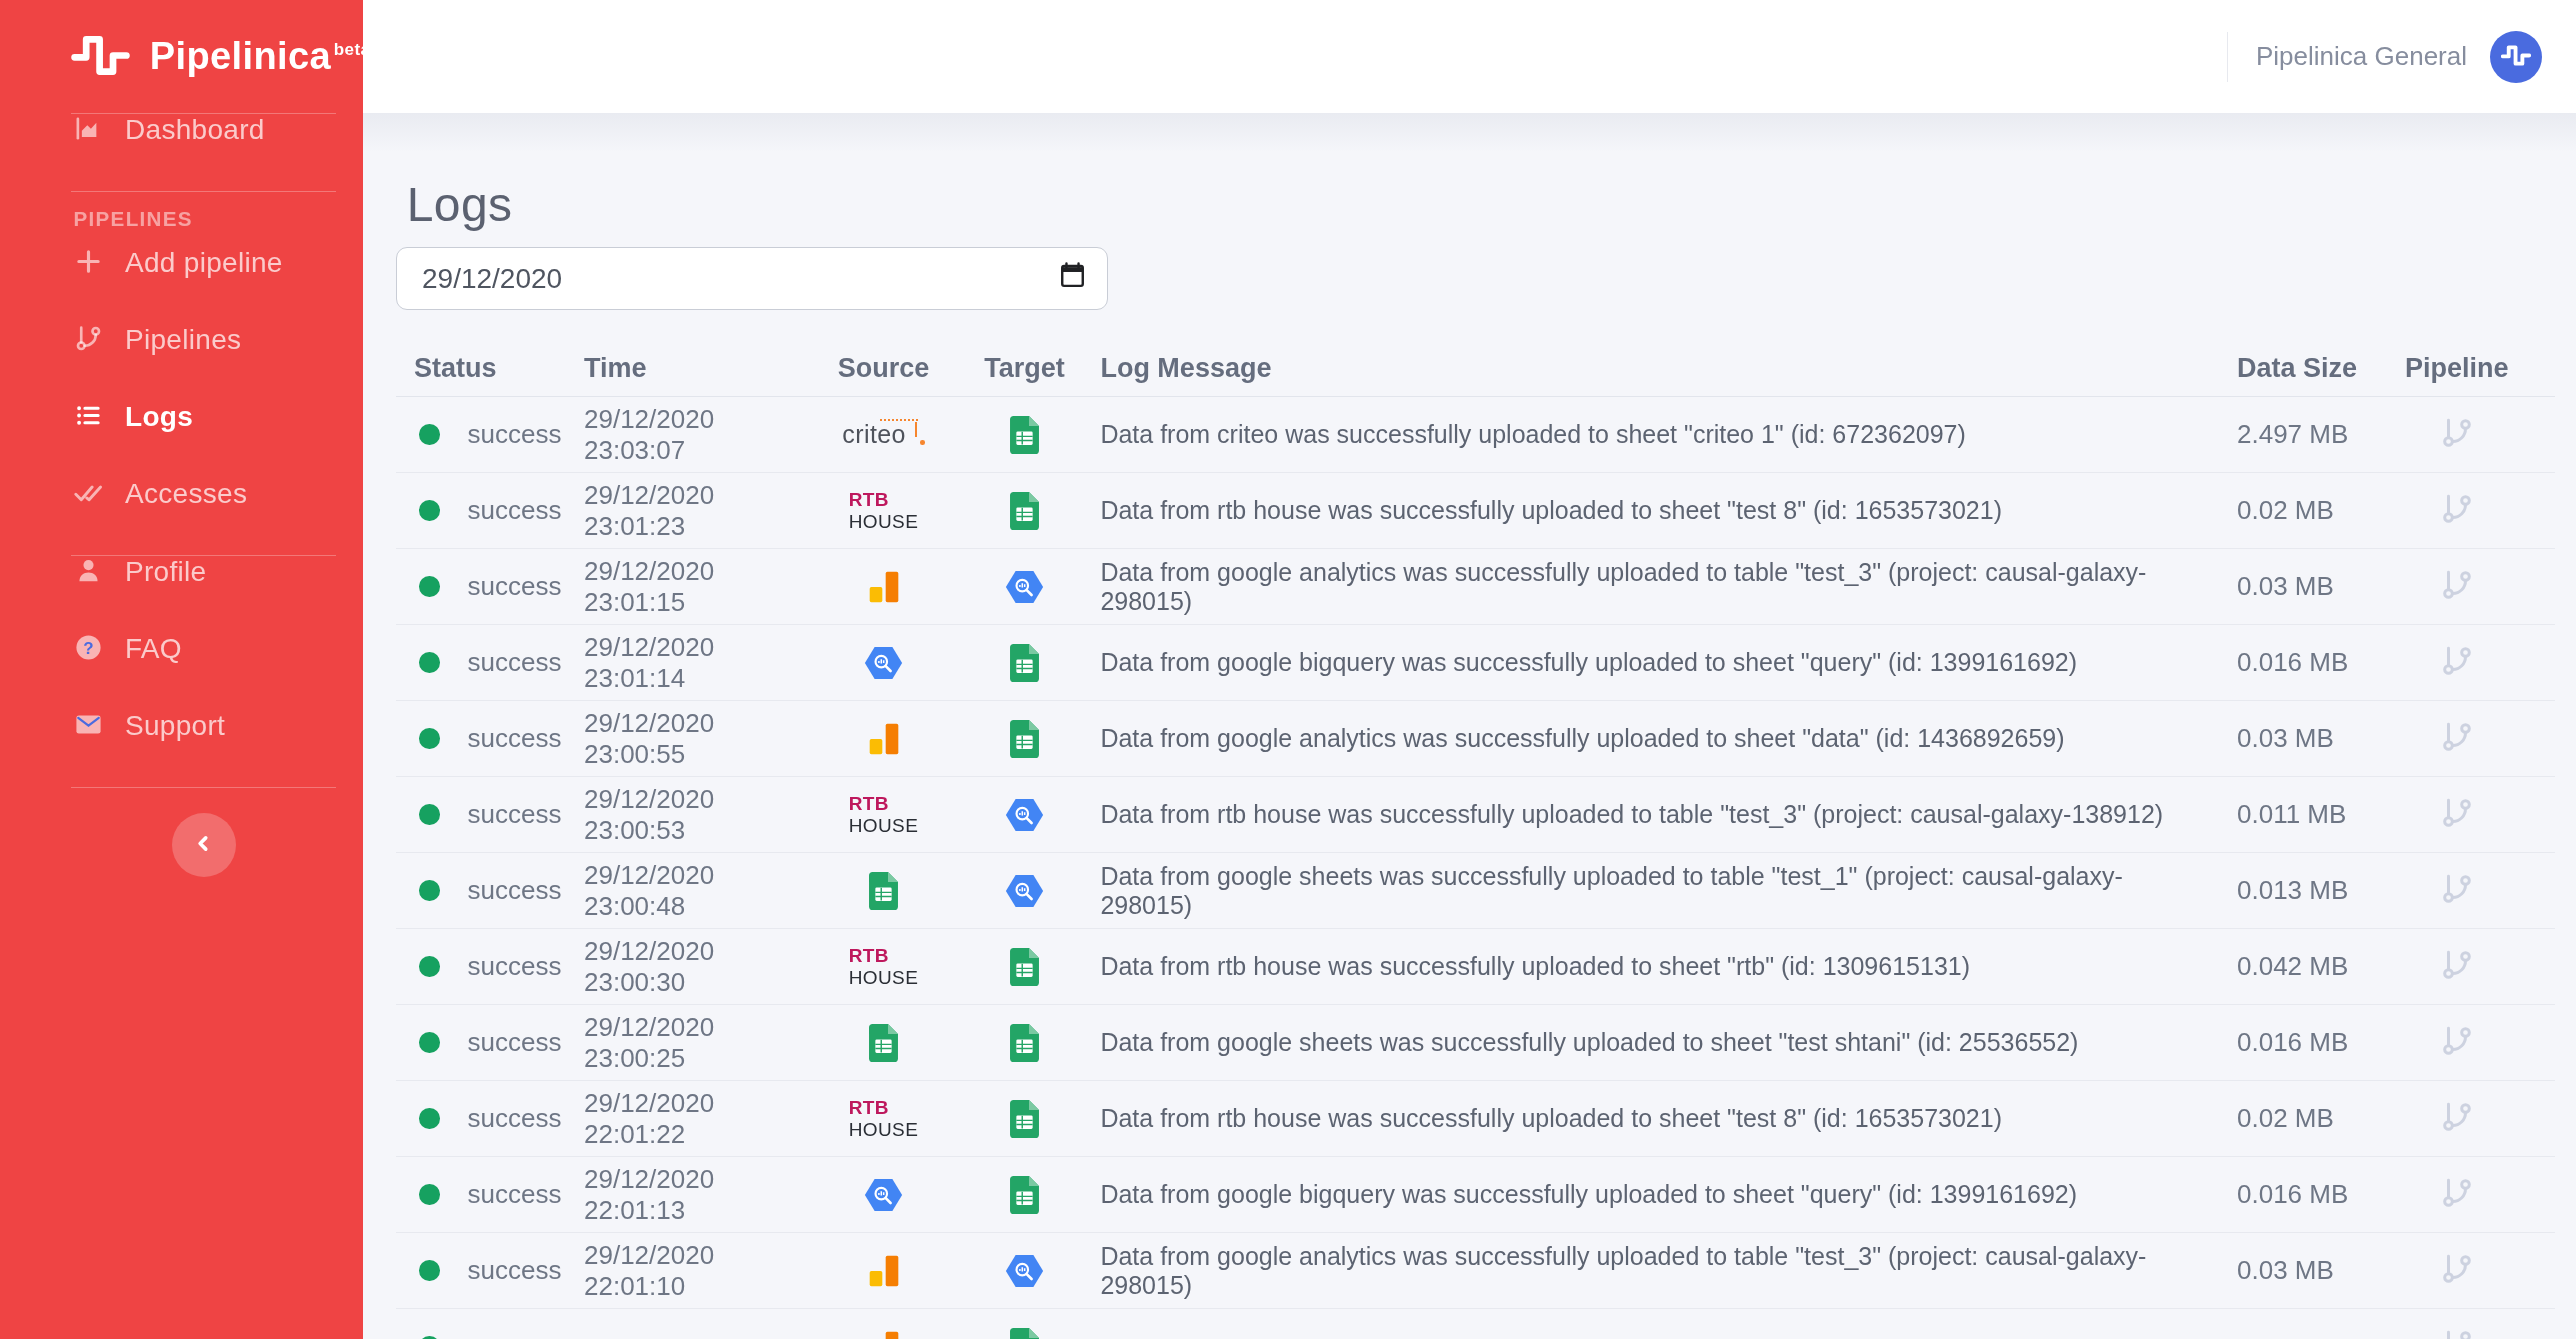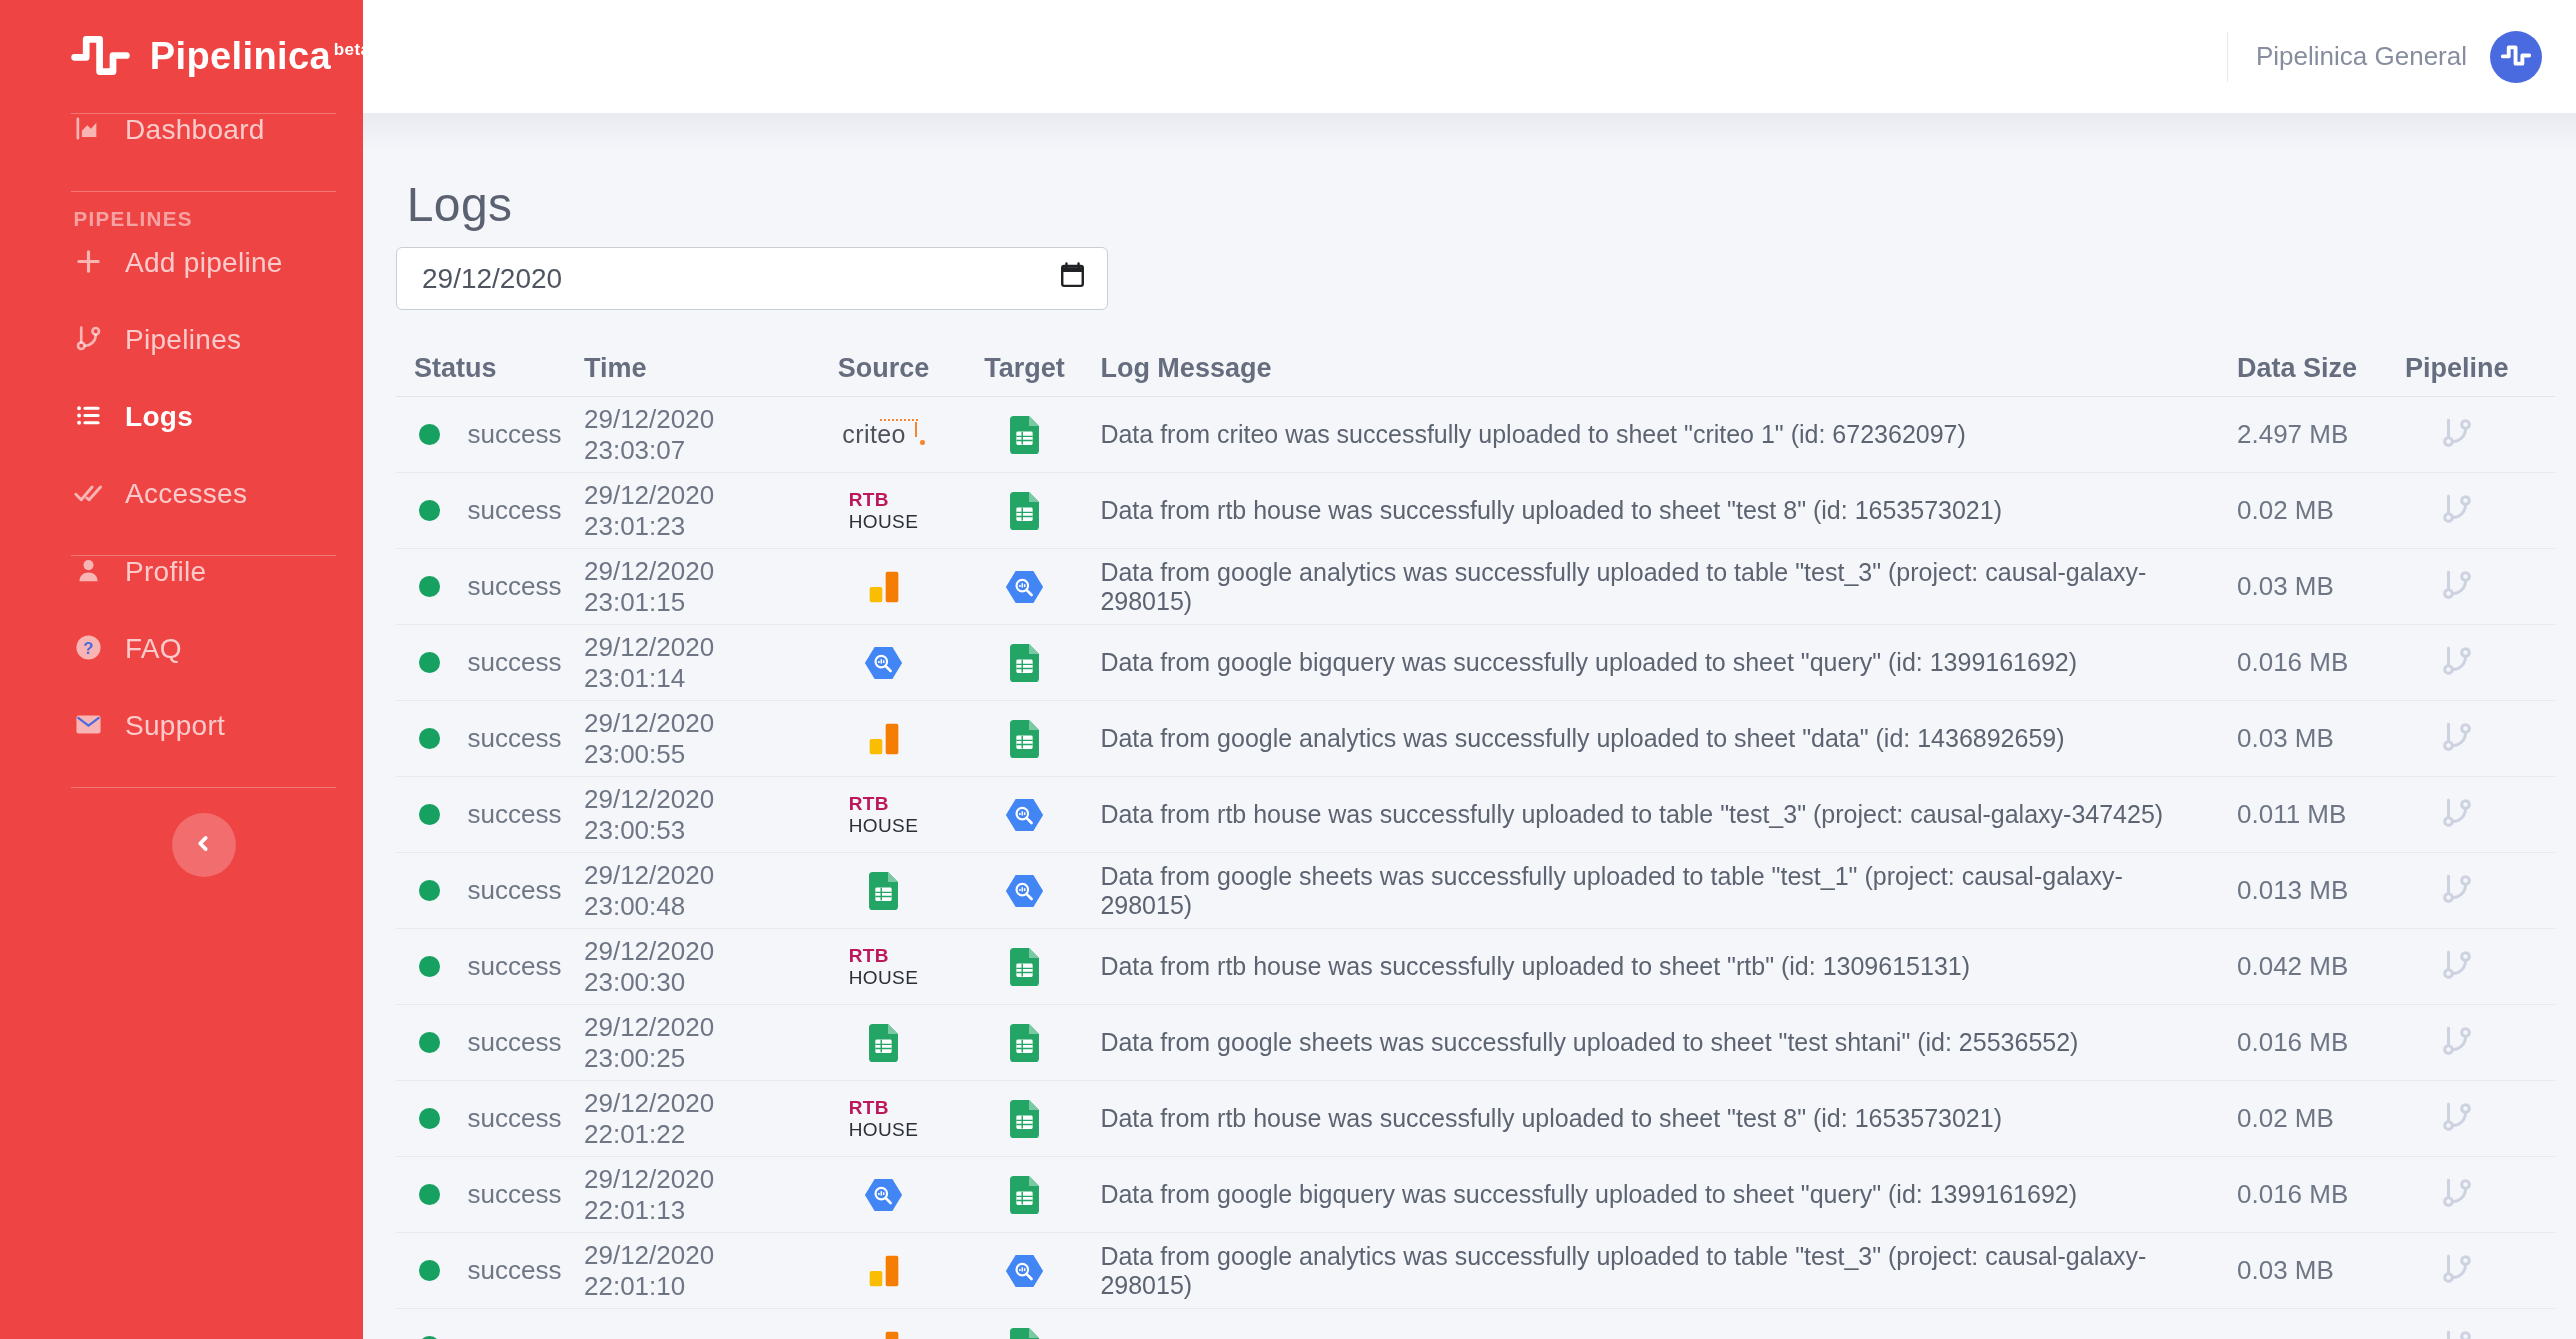--- a/index.html
+++ b/index.html
@@ -32,21 +32,21 @@
   .account-name { font-size: 26px; color: #868d9e; }
   .avatar { width: 52px; height: 52px; border-radius: 50%; background: #4a6bdf;
     display: flex; align-items: center; justify-content: center; cursor: pointer; }
 
   .content { flex: 1; background: #f5f6fa; position: relative; padding: 0 20.6px 0 33px; overflow: hidden; }
   .content::before { content: ''; position: absolute; top: 0; left: 0; right: 0; height: 39px;
     background: linear-gradient(#e9ebf1, rgba(246,247,251,0)); pointer-events: none; }
   .page-title { margin: 68px 0 0 10.7px; font-size: 48px; line-height: 1; font-weight: 500; color: #5b6170; letter-spacing: 0.4px; }
 
   .date-input { margin-top: 18px; width: 712px; height: 63px; background: #fff; border: 0.9px solid #c9cdd6;
-    border-radius: 6px; display: flex; align-items: center; justify-content: space-between;
+    border-radius: 11px; display: flex; align-items: center; justify-content: space-between;
     padding: 0 19.7px 0 25px; font-size: 28px; color: #4f5560; cursor: pointer; }
 
   
   .logs-table { margin-top: 30px; }
   .thead, .trow { display: grid; grid-template-columns: 179px 230px 157px 125px 1114px 179px 175px; align-items: center; }
   .thead { height: 57px; border-bottom: 0.9px solid #e2e5ec; color: #656d7e; font-size: 27px; font-weight: 700; }
   .trow { height: 76px; border-bottom: 0.9px solid #e7e9ef; }
   .h-status { padding-left: 18px; }
   .h-time, .c-time { padding-left: 9px; }
   .h-source, .c-source, .h-target, .c-target { display: flex; justify-content: center; align-items: center; text-align: center; }
@@ -424,21 +424,21 @@
     <div class="c-target">
               <span class="src-ic">
                 <svg width="39" height="34" viewBox="0 0 44 38">
                   <polygon points="12,1 32,1 43,19 32,37 12,37 1,19" fill="#4285f4"></polygon>
                   <circle cx="19.5" cy="17.5" r="6.5" fill="none" stroke="#fff" stroke-width="2.4"></circle>
                   <path d="M24.5 22.5 30 28" stroke="#fff" stroke-width="3" stroke-linecap="round"></path>
                   <path d="M16.8 19v-2.2M19.5 19.5v-4.6M22.2 19v-3.2" stroke="#fff" stroke-width="1.7"></path>
                 </svg>
               </span>
             </div>
-    <div class="c-msg f-message">Data from rtb house was successfully uploaded to table "test_3" (project: causal-galaxy-347425)</div>
+    <div class="c-msg f-message">Data from rtb house was successfully uploaded to table "test_3" (project: causal-galaxy-138912)</div>
     <div class="c-size f-size">0.011 MB</div>
     <div class="c-pipe">
       <span>
         <svg viewBox="0 0 24 24" width="34" height="38" fill="none" stroke="#cdd2e0" stroke-width="2.1" stroke-linecap="round" stroke-linejoin="round">
                   <line x1="6" y1="3" x2="6" y2="15"></line>
                   <circle cx="18" cy="6" r="2.7"></circle>
                   <circle cx="6" cy="18" r="2.7"></circle>
                   <path d="M18 9a9 9 0 0 1-9 9"></path>
                 </svg>
       </span>

